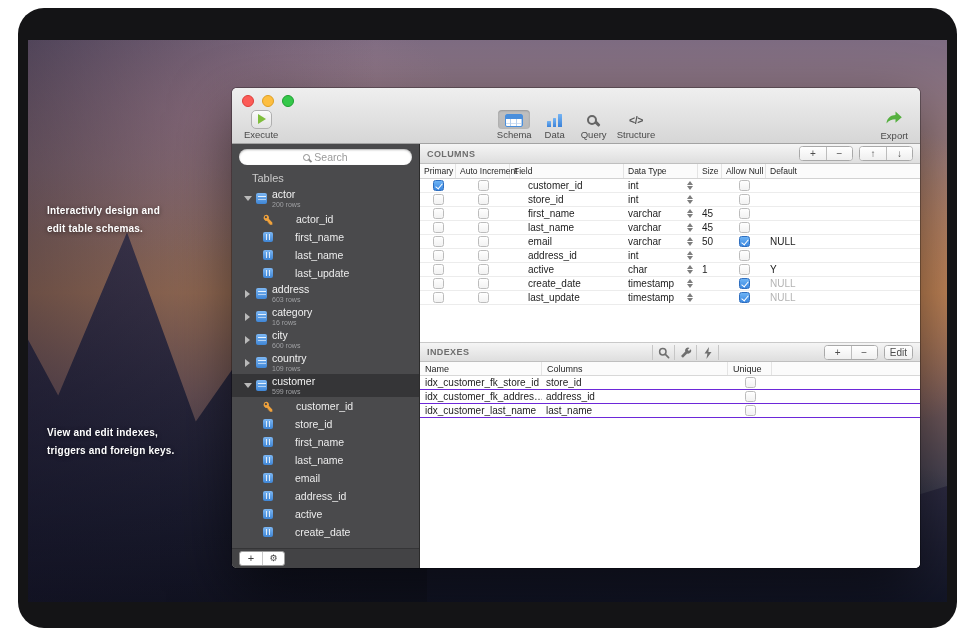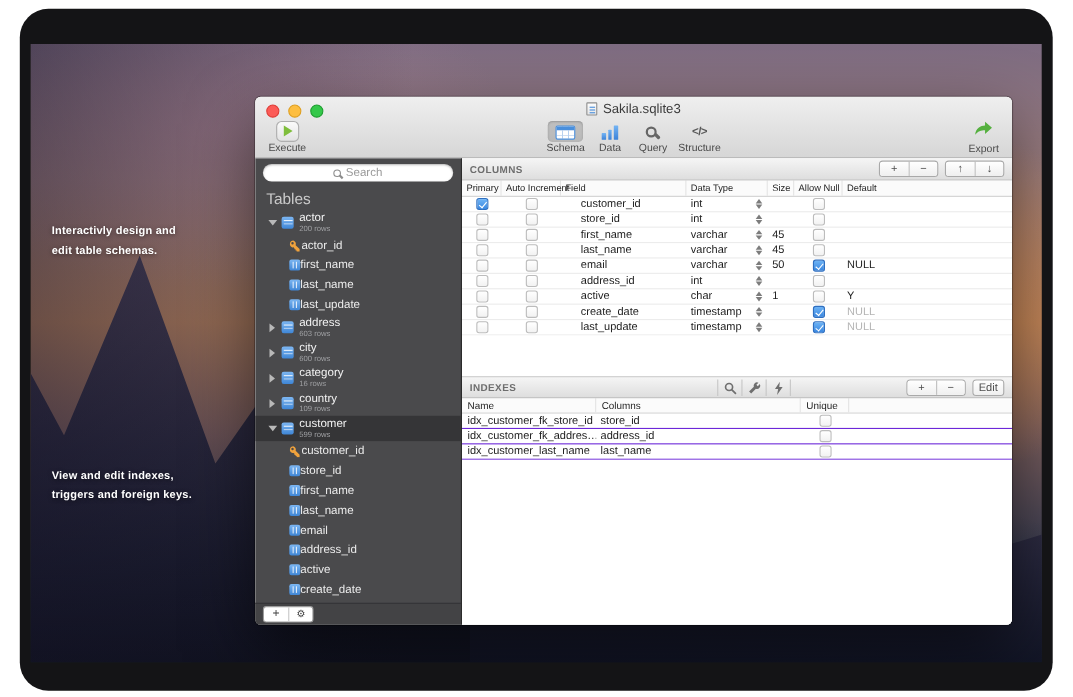--- a/index.html
+++ b/index.html
@@ -59,33 +59,33 @@
 
 .content{position:absolute;top:56px;left:0;right:0;bottom:0;display:flex}
 
 
 .sidebar{width:188px;flex:none;background:#4a4a4c;border-right:1px solid #2b2b2b;display:flex;flex-direction:column;position:relative}
 .search-wrap{padding:5px 7px 3px;flex:none}
 .search-field{height:16px;background:#fff;border-radius:8px;display:flex;align-items:center;justify-content:center;gap:4px;box-shadow:inset 0 1px 2px rgba(0,0,0,.3)}
 .mag-sm{display:inline-block;width:7px;height:7px;border:1.5px solid #8d8d8d;border-radius:50%;position:relative}
 .mag-sm::after{content:'';position:absolute;width:1.5px;height:3.5px;background:#8d8d8d;right:-1.5px;bottom:-2.5px;transform:rotate(-45deg)}
 .search-ph{font-size:10.5px;color:#9a9a9a}
-.tables-header{font-size:14px;color:#cacaca;padding:4px 0 3px 10px;flex:none}
+.tables-header{font-size:11px;color:#cacaca;padding:4px 0 3px 20px;flex:none}
 .tree{flex:1;overflow:hidden}
 .trow{height:23px;display:flex;align-items:center;gap:5px;padding-left:12px}
 .trow.sel{background:#353537}
 .disc{width:7px;flex:none;display:flex;justify-content:center}
 .disc.open::before{content:'';width:0;height:0;border-left:4px solid transparent;border-right:4px solid transparent;border-top:5px solid #b9b9b9}
 .disc.closed::before{content:'';width:0;height:0;border-top:4px solid transparent;border-bottom:4px solid transparent;border-left:5px solid #b9b9b9}
 .tbl-ic{width:11px;height:11px;flex:none;border-radius:2px;background:linear-gradient(#7cb6f2,#3f86d6);position:relative}
 .tbl-ic::after{content:'';position:absolute;left:1.5px;right:1.5px;top:3px;height:1px;background:rgba(255,255,255,.85);box-shadow:0 3px 0 rgba(255,255,255,.55)}
 .ttxt{display:flex;flex-direction:column;line-height:1;min-width:0}
 .tname{font-size:10.5px;color:#f2f2f2;white-space:nowrap}
 .trows{font-size:7px;color:#9fa0a3;margin-top:1.5px}
-.crow{height:18px;display:flex;align-items:center;gap:0;padding-left:31px}
+.crow{height:18px;display:flex;align-items:center;gap:22px;padding-left:31px}
 .cname{font-size:10.5px;color:#ececec;white-space:nowrap}
 .col-ic{width:10px;height:10px;flex:none;border-radius:2px;background:linear-gradient(#7cb6f2,#3f86d6);position:relative}
 .col-ic::after{content:'';position:absolute;top:2px;bottom:2px;left:3px;width:1px;background:rgba(255,255,255,.8);box-shadow:3px 0 0 rgba(255,255,255,.8)}
 .key-ic{width:11px;height:11px;flex:none;display:flex;align-items:center;justify-content:center}
 .sidebar-bottom{height:20px;flex:none;background:#434345;border-top:1px solid #353537;display:flex;align-items:center;padding-left:7px}
 .sb-seg{display:flex;background:#fff;border:1px solid #9c9c9c;border-radius:3px;overflow:hidden}
 .sb-btn{width:22px;height:13px;display:flex;align-items:center;justify-content:center;font-size:11px;line-height:1;color:#3d3d3d}
 .sb-btn+.sb-btn{border-left:1px solid #c8c8c8;font-size:9px}
 
 
@@ -148,24 +148,20 @@
           <div>triggers and foreign keys.</div>
         </div>
 
       <div class="app-window">
         <div class="win-header">
           <div class="traffic">
             <span class="tl red"></span>
             <span class="tl yellow"></span>
             <span class="tl green"></span>
           </div>
-          <div class="win-title">
-            <span class="doc-icon"></span>
-            <span>Sakila.sqlite3</span>
-          </div>
           <div class="toolbar">
             <div class="tb-left">
               <div class="tb-item">
                 <span class="exec-icon"></span>
                 <span class="tb-label">Execute</span>
               </div>
             </div>
             <div class="tb-center">
                 <div class="tb-item tab selected">
                   <span class="tab-ic">
@@ -252,30 +248,30 @@
                   <span class="tbl-ic"></span>
                   <span class="ttxt">
                     <div class="tname">address</div>
                     <div class="trows">603 rows</div>
                   </span>
                 </div>
                 <div class="trow">
                   <span class="disc closed"></span>
                   <span class="tbl-ic"></span>
                   <span class="ttxt">
-                    <div class="tname">city</div>
-                    <div class="trows">600 rows</div>
+                    <div class="tname">category</div>
+                    <div class="trows">16 rows</div>
                   </span>
                 </div>
                 <div class="trow">
                   <span class="disc closed"></span>
                   <span class="tbl-ic"></span>
                   <span class="ttxt">
-                    <div class="tname">category</div>
-                    <div class="trows">16 rows</div>
+                    <div class="tname">city</div>
+                    <div class="trows">600 rows</div>
                   </span>
                 </div>
                 <div class="trow">
                   <span class="disc closed"></span>
                   <span class="tbl-ic"></span>
                   <span class="ttxt">
                     <div class="tname">country</div>
                     <div class="trows">109 rows</div>
                   </span>
                 </div>

